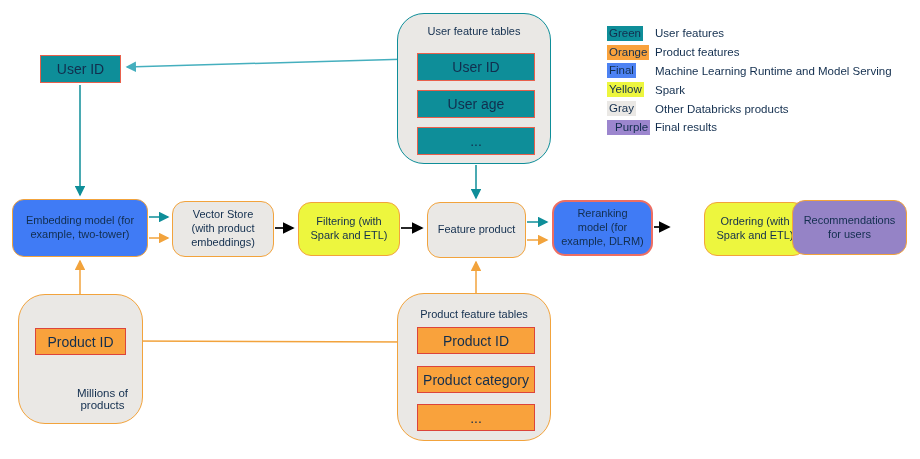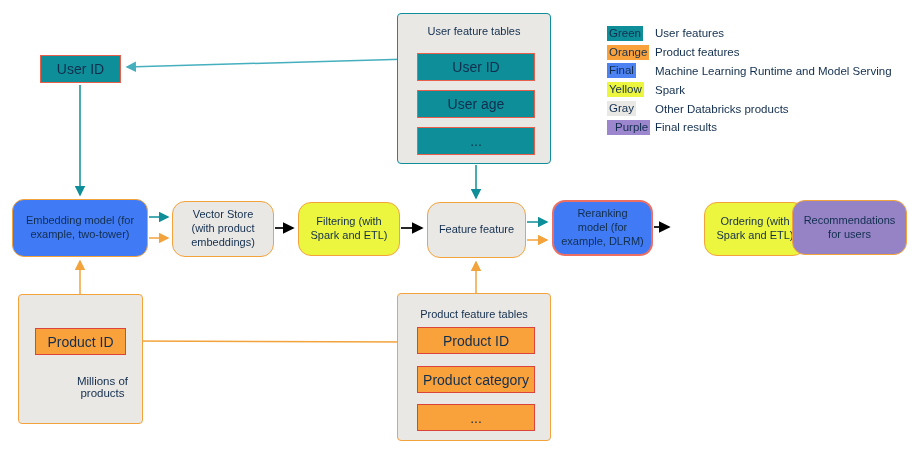--- a/index.html
+++ b/index.html
@@ -13,21 +13,21 @@
     position:absolute;display:flex;align-items:center;justify-content:center;
     text-align:center;font-size:11px;line-height:1.25;box-sizing:border-box;
     border-radius:13px;padding:4px 7px;
   }
   .blue{background:var(--blue,#407BF5);border:1.6px solid var(--orange_line,#F2A33C);}
   .blue.salmon{border:2px solid var(--salmon_border,#ED6E63);}
   .yellow{background:var(--yellow,#EDF63E);border:1.6px solid var(--orange_line,#F2A33C);}
   .grayf{background:var(--gray,#EAE8E5);border:1.6px solid var(--orange_line,#F2A33C);}
   .purple{background:var(--purple,#9583C6);border:1.6px solid var(--orange_line,#F2A33C);}
   .container{
-    position:absolute;box-sizing:border-box;border-radius:4px;
+    position:absolute;box-sizing:border-box;border-radius:27px;
     background:var(--gray,#EAE8E5);
   }
   .container.teal-b{border:1.6px solid var(--teal,#0E8E99);}
   .container.orange-b{border:1.6px solid var(--orange_line,#F2A33C);}
   .container-title{
     position:absolute;left:0;right:0;text-align:center;font-size:11px;
   }
   .chip{
     position:absolute;display:flex;align-items:center;justify-content:center;
     box-sizing:border-box;font-size:14px;text-align:center;
@@ -115,28 +115,28 @@
     </div>
     <div class="legend-row">
       <span class="legend-swatch-cell"><span class="legend-swatch sw-purple">Purple</span></span>
       <span>Final results</span>
     </div>
   </div>
 
   <div class="node blue" style="left:12px;top:199px;width:136px;height:58px;border-radius:12px;">Embedding model (for example, two-tower)</div>
   <div class="node grayf" style="left:172px;top:201px;width:102px;height:56px;">Vector Store (with product embeddings)</div>
   <div class="node yellow" style="left:298px;top:202px;width:102px;height:54px;">Filtering (with Spark and ETL)</div>
-  <div class="node grayf" style="left:427px;top:202px;width:99px;height:56px;">Feature feature</div>
+  <div class="node grayf" style="left:427px;top:202px;width:99px;height:56px;">Feature product</div>
   <div class="node blue salmon" style="left:552px;top:200px;width:101px;height:56px;">Reranking model (for example, DLRM)</div>
   <div class="node yellow" style="left:673px;top:202px;width:102px;height:54px;margin-left:31px;">Ordering (with Spark and ETL)</div>
   <div class="node purple" style="left:792px;top:200px;width:115px;height:55px;">Recommendations for users</div>
 
   <div class="container orange-b" style="left:18px;top:294px;width:125px;height:130px;">
     <div class="chip orangef" style="left:16px;top:33px;width:91px;height:27px;">Product ID</div>
-    <div class="caption" style="top:80px;margin-left:44px;">Millions of products</div>
+    <div class="caption" style="top:92px;margin-left:44px;">Millions of products</div>
   </div>
 
   <div class="container orange-b" style="left:397px;top:293px;width:154px;height:148px;">
     <div class="container-title" style="top:14px;">Product feature tables</div>
     <div class="chip orangef" style="left:19px;top:33px;width:118px;height:27px;">Product ID</div>
     <div class="chip orangef" style="left:19px;top:72px;width:118px;height:27px;">Product category</div>
     <div class="chip orangef" style="left:19px;top:110px;width:118px;height:27px;">...</div>
   </div>
 
 </div>

